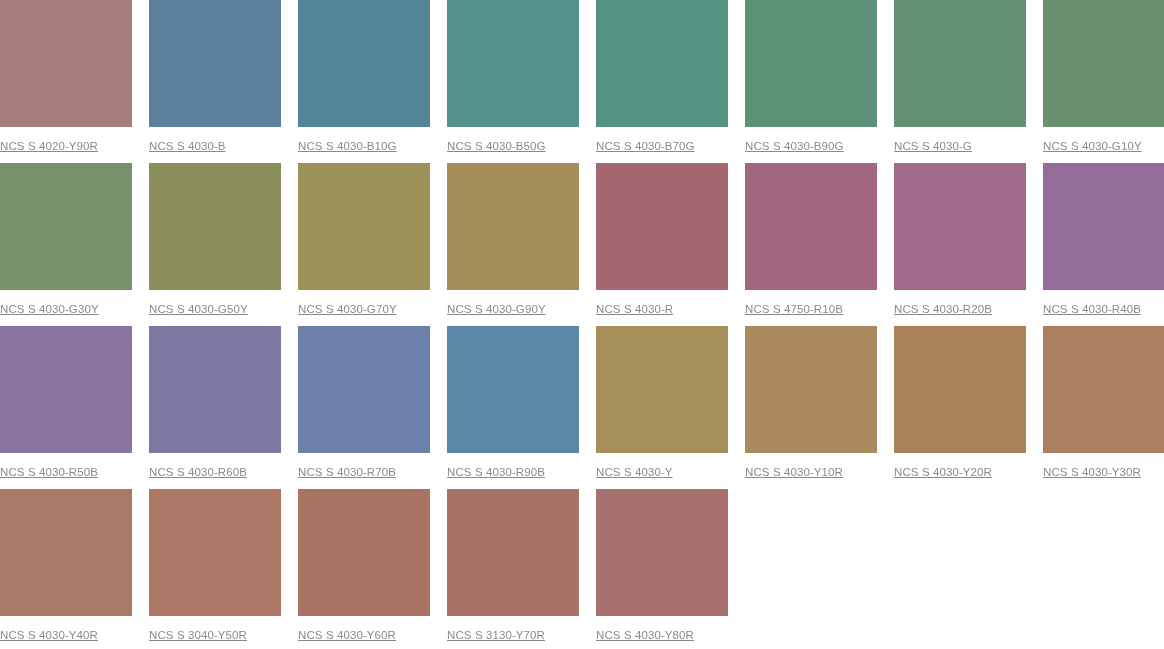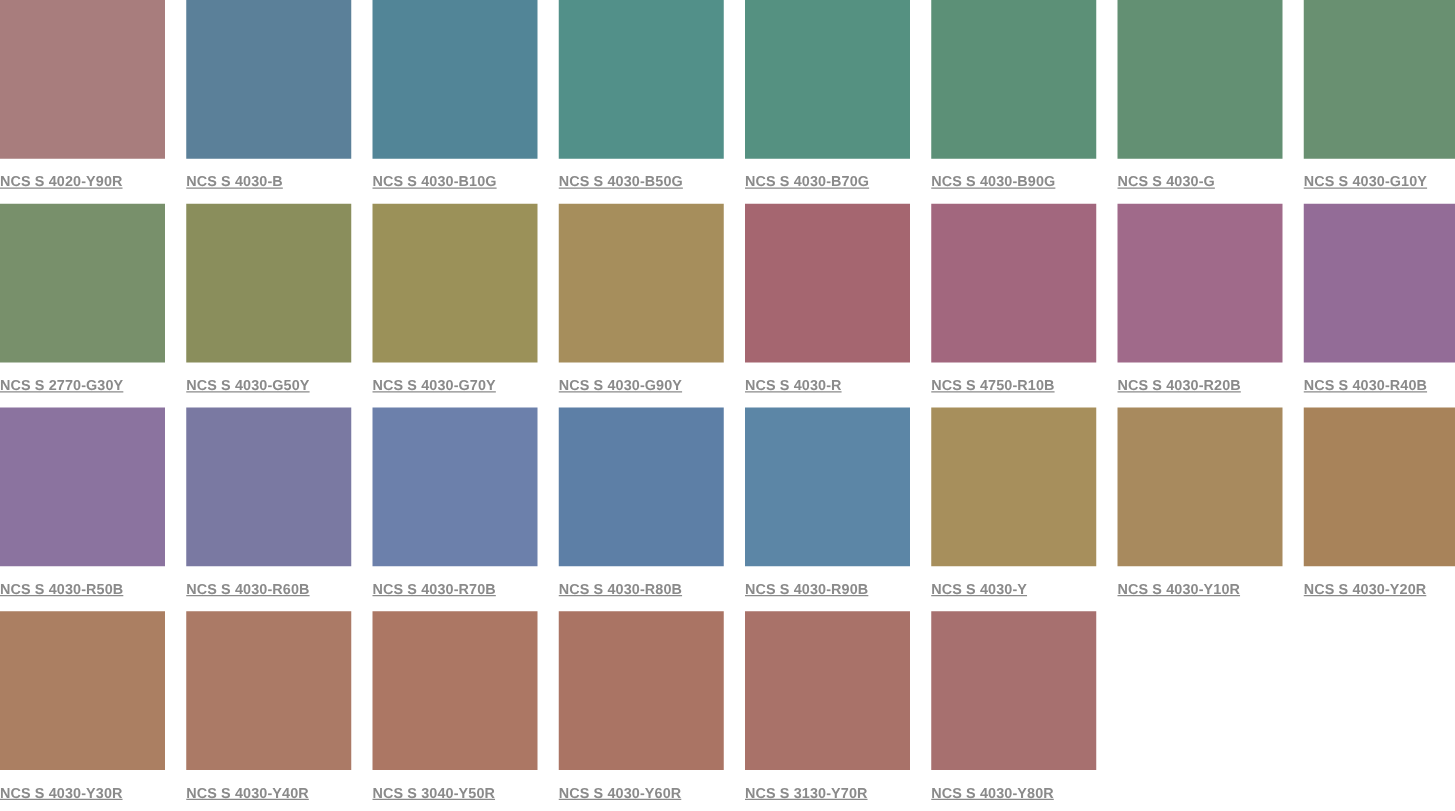--- a/index.html
+++ b/index.html
@@ -22,21 +22,20 @@
     column-gap: 17px;
     row-gap: 0px;
     width: 1164px;
   }
 
   .swatch-cell {
     width: 132px;
     display: flex;
     flex-direction: column;
     align-items: flex-start;
-    font-weight: bold;
   }
 
   .swatch-chip {
     width: 132px;
     height: 127px;
     display: block;
     cursor: pointer;
   }
 
   .swatch-label {
@@ -82,21 +81,21 @@
     <div class="swatch-cell">
       <a class="swatch-chip" style="background-color: rgb(99, 144, 115);"></a>
       <a class="swatch-label">NCS S 4030-G</a>
     </div>
     <div class="swatch-cell">
       <a class="swatch-chip" style="background-color: rgb(105, 144, 113);"></a>
       <a class="swatch-label">NCS S 4030-G10Y</a>
     </div>
     <div class="swatch-cell">
       <a class="swatch-chip" style="background-color: rgb(120, 144, 107);"></a>
-      <a class="swatch-label">NCS S 2770-G30Y</a>
+      <a class="swatch-label">NCS S 4030-G30Y</a>
     </div>
     <div class="swatch-cell">
       <a class="swatch-chip" style="background-color: rgb(138, 142, 92);"></a>
       <a class="swatch-label">NCS S 4030-G50Y</a>
     </div>
     <div class="swatch-cell">
       <a class="swatch-chip" style="background-color: rgb(155, 145, 89);"></a>
       <a class="swatch-label">NCS S 4030-G70Y</a>
     </div>
     <div class="swatch-cell">
@@ -123,24 +122,20 @@
       <a class="swatch-chip" style="background-color: rgb(139, 115, 159);"></a>
       <a class="swatch-label">NCS S 4030-R50B</a>
     </div>
     <div class="swatch-cell">
       <a class="swatch-chip" style="background-color: rgb(122, 121, 162);"></a>
       <a class="swatch-label">NCS S 4030-R60B</a>
     </div>
     <div class="swatch-cell">
       <a class="swatch-chip" style="background-color: rgb(108, 128, 171);"></a>
       <a class="swatch-label">NCS S 4030-R70B</a>
-    </div>
-    <div class="swatch-cell">
-      <a class="swatch-chip" style="background-color: rgb(93, 127, 166);"></a>
-      <a class="swatch-label">NCS S 4030-R80B</a>
     </div>
     <div class="swatch-cell">
       <a class="swatch-chip" style="background-color: rgb(92, 134, 166);"></a>
       <a class="swatch-label">NCS S 4030-R90B</a>
     </div>
     <div class="swatch-cell">
       <a class="swatch-chip" style="background-color: rgb(167, 143, 92);"></a>
       <a class="swatch-label">NCS S 4030-Y</a>
     </div>
     <div class="swatch-cell">

